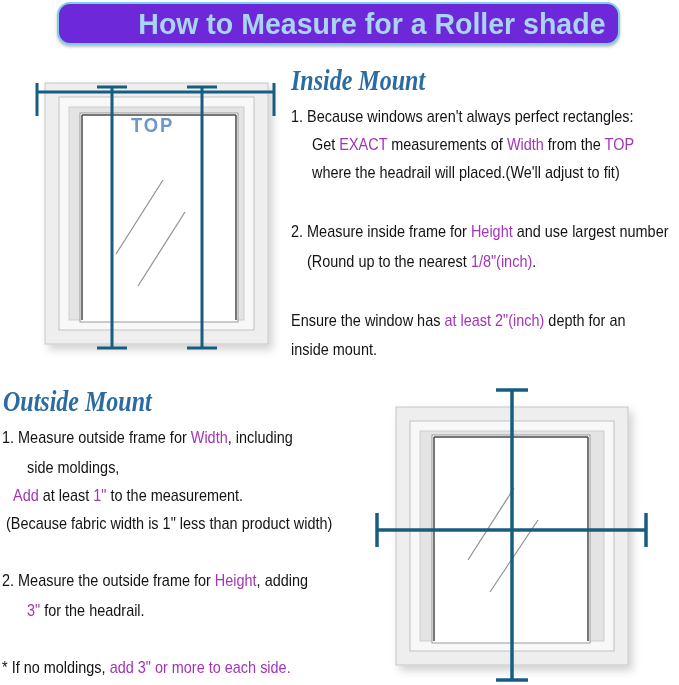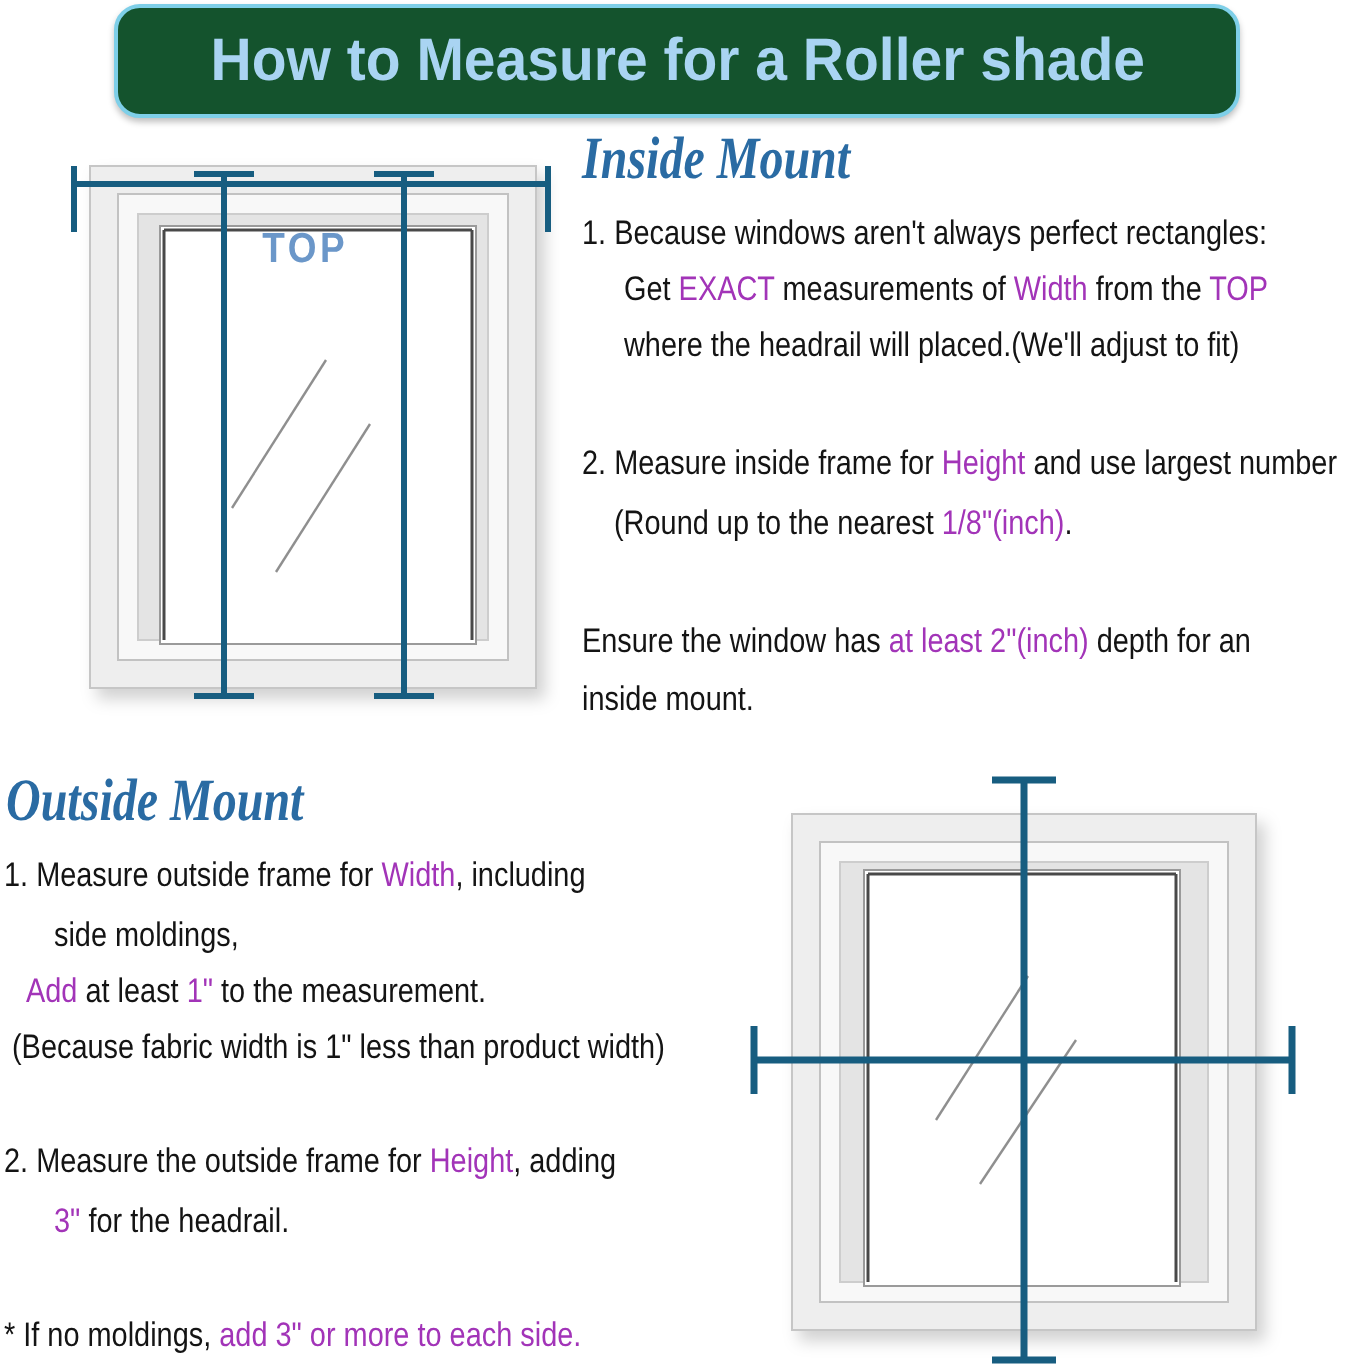--- a/index.html
+++ b/index.html
@@ -5,23 +5,23 @@
   html,body{margin:0;padding:0;}
   body{
     width:679px;height:685px;background:#ffffff;
     font-family:"Liberation Sans",sans-serif;
     position:relative;overflow:hidden;
   }
   .page{position:absolute;inset:0;}
 
   
   .banner{
-    position:absolute;left:57px;top:2px;width:563px;height:57px;
-    background:#14532d;border:2px solid #7ecfe8;border-radius:13px;
-    box-sizing:border-box;display:flex;align-items:center;justify-content:center;
+    position:absolute;left:57px;top:2px;width:563px;height:43px;
+    background:#6d28d9;border:2px solid #7ecfe8;border-radius:13px;
+    box-sizing:border-box;display:flex;align-items:center;justify-content:flex-end;
     box-shadow:0 2px 3px rgba(0,0,0,.25);
   }
   .banner-text{
     font-weight:bold;font-size:30px;color:#a9d4f2;white-space:nowrap;
     transform:scaleX(.95);letter-spacing:0;
   }
 
   
   .heading{
     position:absolute;margin:0;

